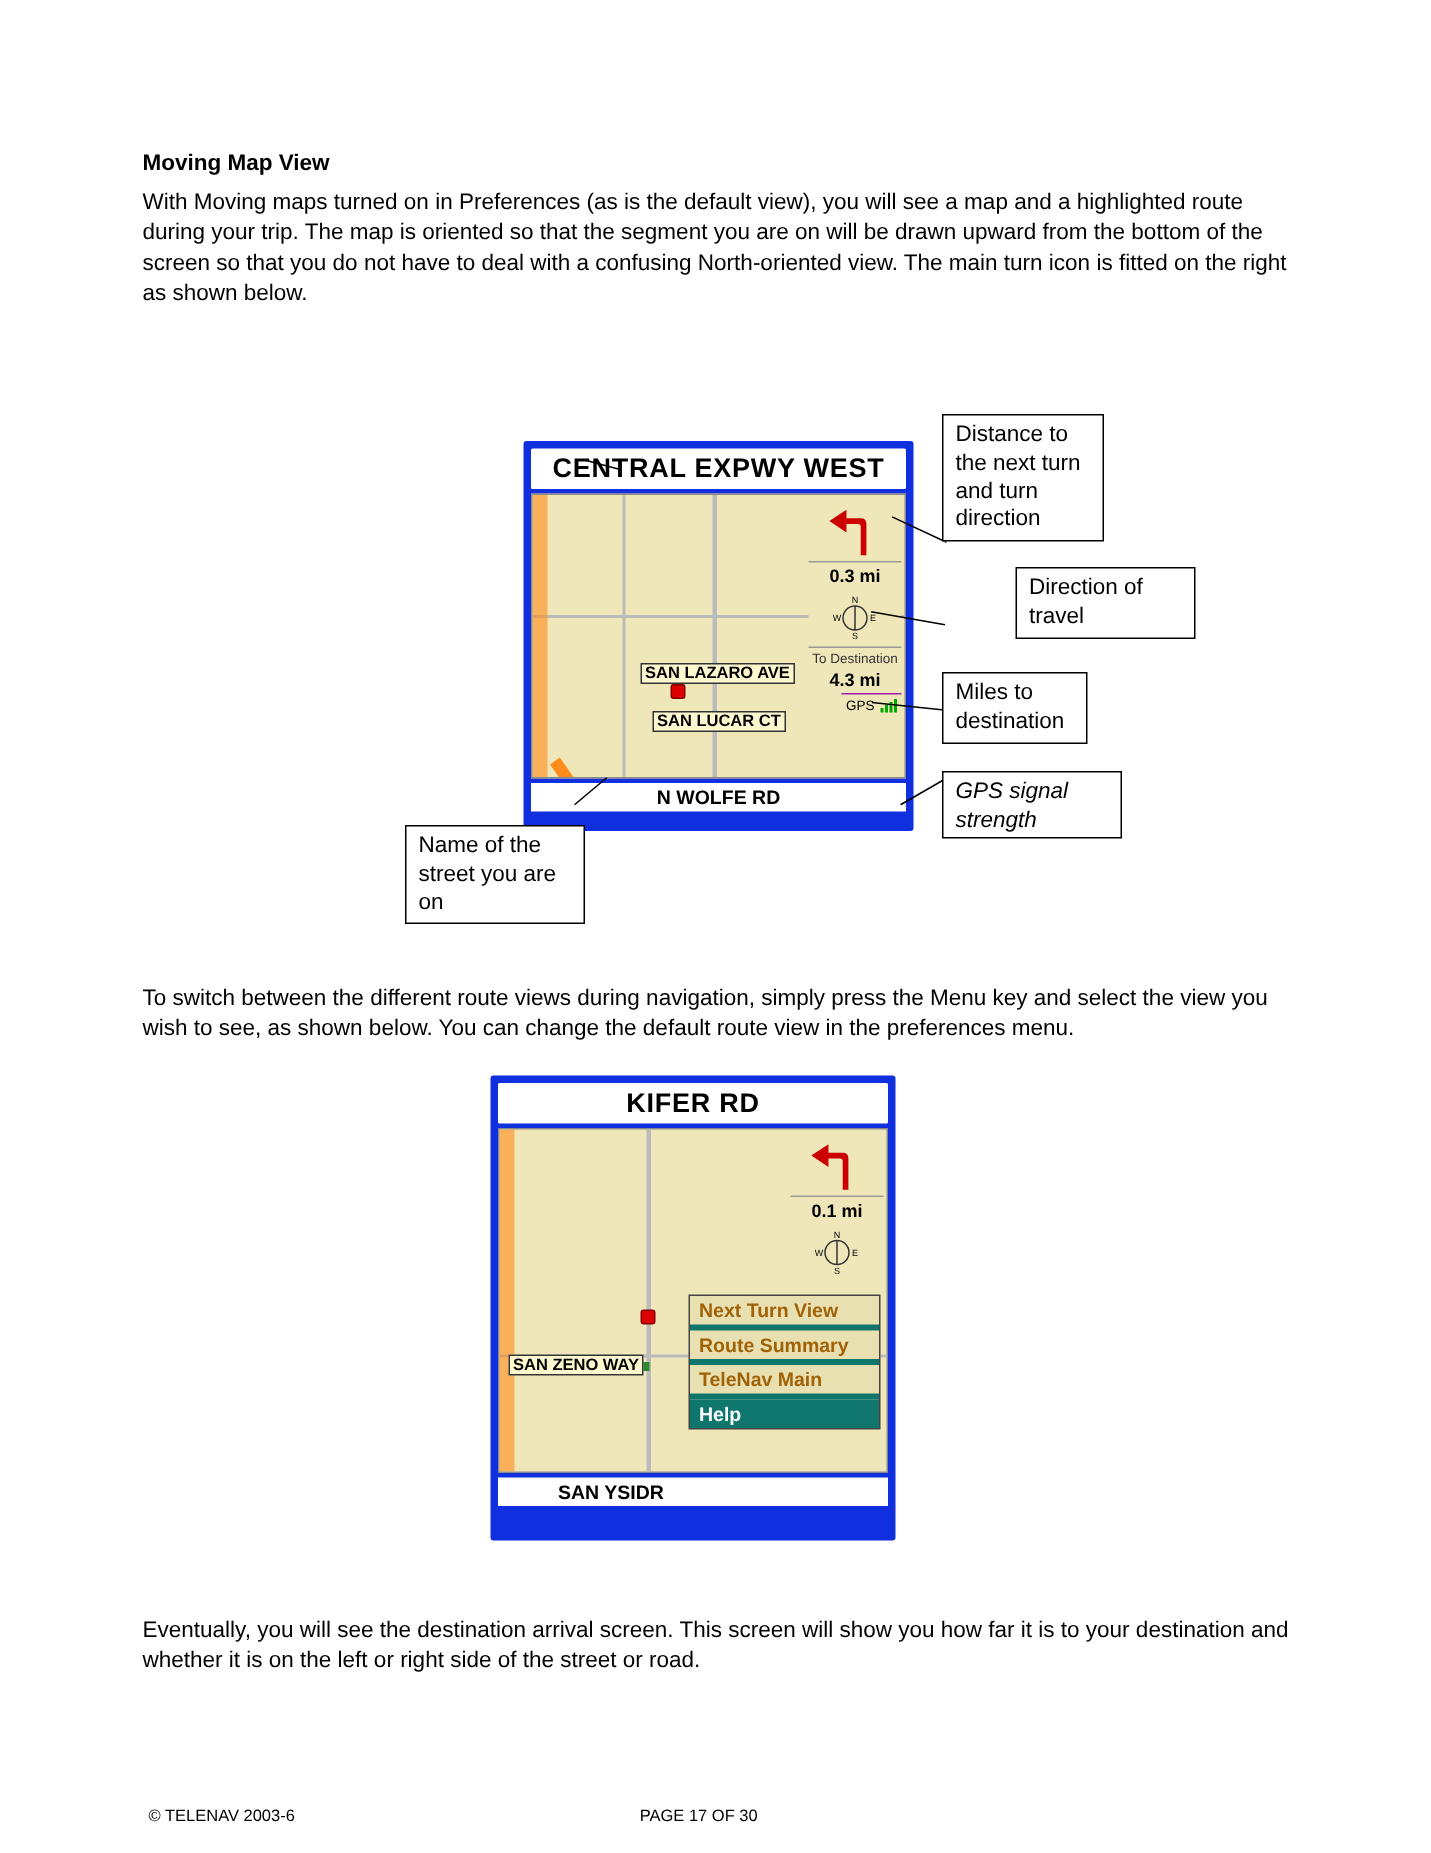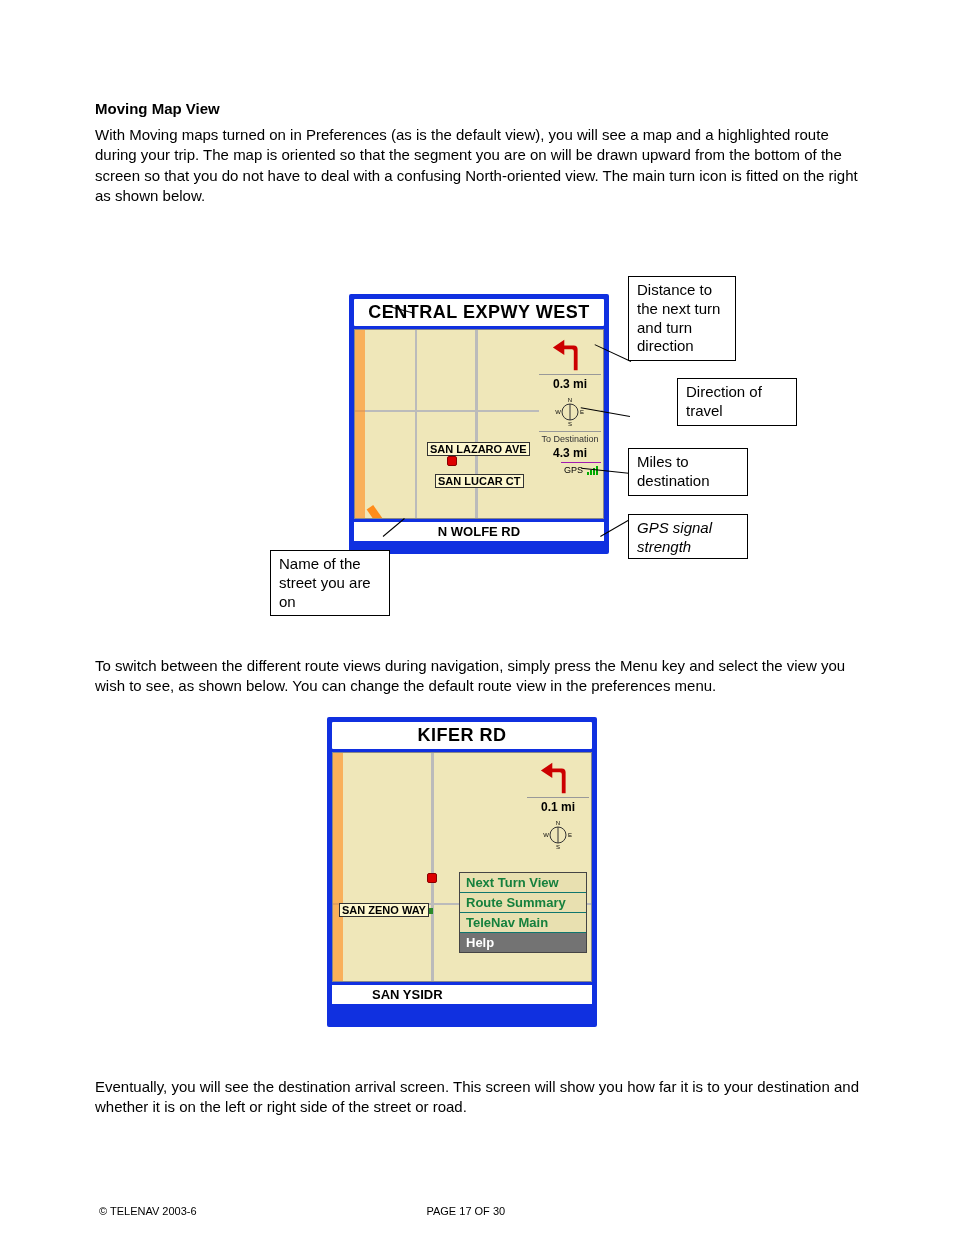--- a/index.html
+++ b/index.html
@@ -44,21 +44,21 @@
     background: #fff;
     border: 1px solid #000;
     font-size: 15px;
     line-height: 1.25;
     padding: 4px 8px;
     z-index: 50;
   }
   .c1 { left: 175px; top: 5px; width: 120px; }
   .c2 { left: 533px; top: 50px; width: 108px; }
   .c3 { left: 548px; top: 152px; width: 120px; margin-left: 34px; }
-  .c4 { left: 533px; top: 222px; width: 120px; }
+  .c4 { left: 533px; top: 222px; width: 97px; }
   .c5 { left: 533px; top: 288px; width: 120px; height: 45px; font-style: italic; }
   .c6 { left: 175px; top: 324px; width: 120px; }
 
   .leader {
     position: absolute;
     background: #000;
     height: 1px;
     z-index: 40;
   }
   .l1 { left: 294px; top: 80px; width: 26px; transform-origin: left center; transform: rotate(15deg);}
@@ -196,25 +196,25 @@
     bottom: 28px;
     width: 128px;
     border: 1px solid #444;
     background: #e8e0b0;
     font-size: 13px;
     font-weight: bold;
     z-index: 60;
   }
   .menu-popup div {
     padding: 2px 6px;
-    border-bottom: 1px solid #0f766e;
-    color: #15803d;
+    border-bottom: 4px solid #0f766e;
+    color: #a16207;
   }
   .menu-popup div:last-child {
-    background: #737373;
+    background: #0f766e;
     color: #fff;
     border-bottom: none;
   }
   .footer {
     display: flex;
     justify-content: space-between;
     font-size: 11px;
     margin-top: 88px;
     padding: 0 4px;
   }

